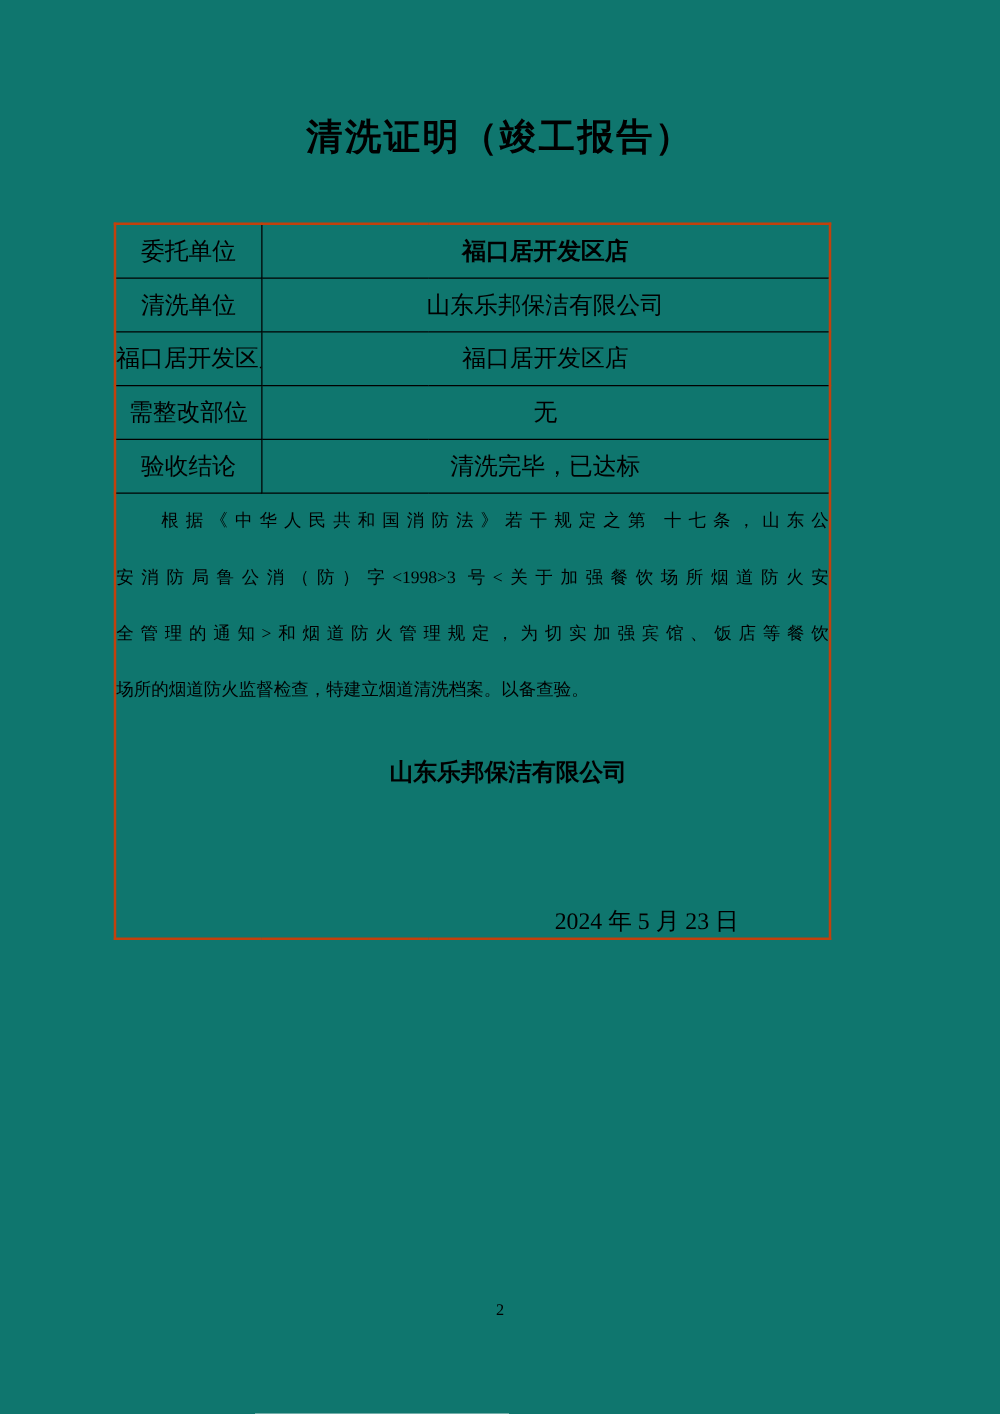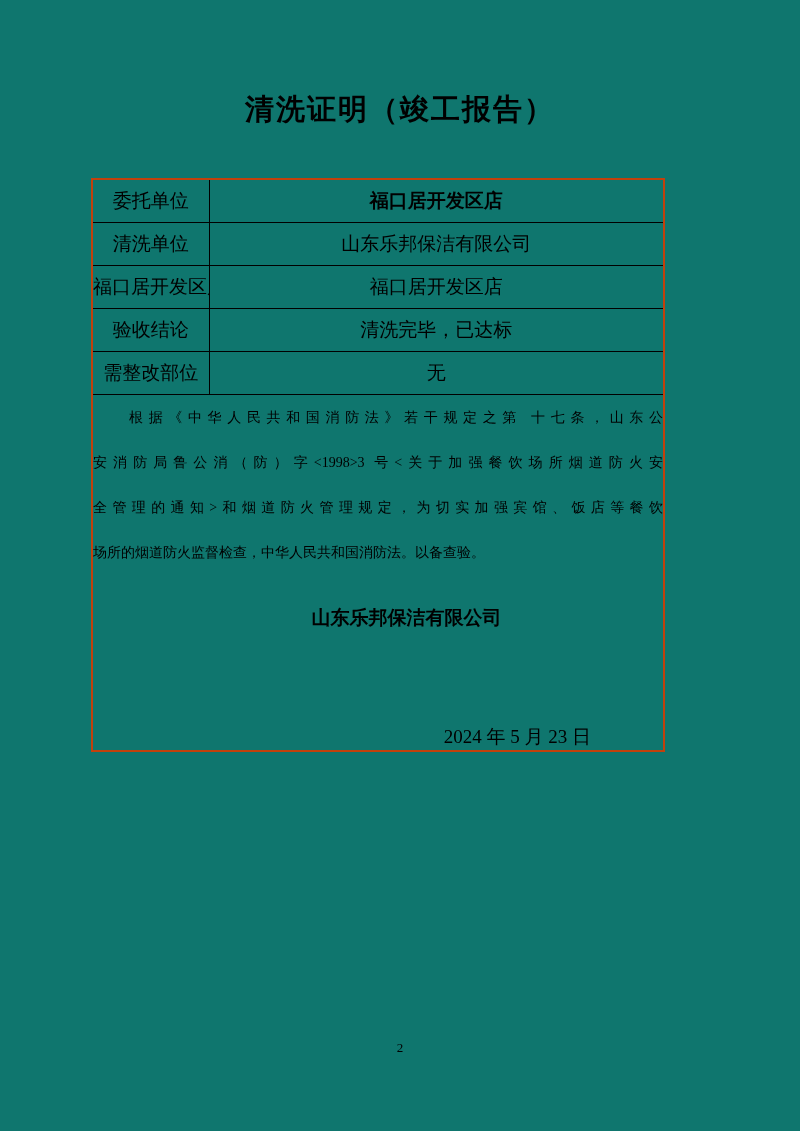--- a/index.html
+++ b/index.html
@@ -103,33 +103,33 @@
       </tr>
       <tr>
         <td>清洗单位</td>
         <td colspan="3">山东乐邦保洁有限公司</td>
       </tr>
       <tr>
         <td>福口居开发区店</td>
         <td colspan="3">福口居开发区店</td>
       </tr>
       <tr>
+        <td>需整改部位</td>
+        <td colspan="3">无</td>
+      </tr>
+      <tr>
         <td>验收结论</td>
         <td colspan="3">清洗完毕，已达标</td>
-      </tr>
-      <tr>
-        <td>需整改部位</td>
-        <td colspan="3">无</td>
       </tr>
       <tr>
         <td class="notice-cell" colspan="4">
           <div class="notice-line first">根据《中华人民共和国消防法》若干规定之第 十七条，山东公</div>
           <div class="notice-line">安消防局鲁公消（防）字&lt;1998&gt;3 号&lt;关于加强餐饮场所烟道防火安</div>
           <div class="notice-line">全管理的通知&gt;和烟道防火管理规定，为切实加强宾馆、饭店等餐饮</div>
-          <div class="notice-line last">场所的烟道防火监督检查，中华人民共和国消防法。以备查验。</div>
+          <div class="notice-line last">场所的烟道防火监督检查，特建立烟道清洗档案。以备查验。</div>
           <div class="notice-company">山东乐邦保洁有限公司</div>
           <div class="notice-date">2024 年 5 月 23 日</div>
         </td>
       </tr>
     </tbody>
   </table>
 
   <div class="page-number">2</div>
 
 </div>

